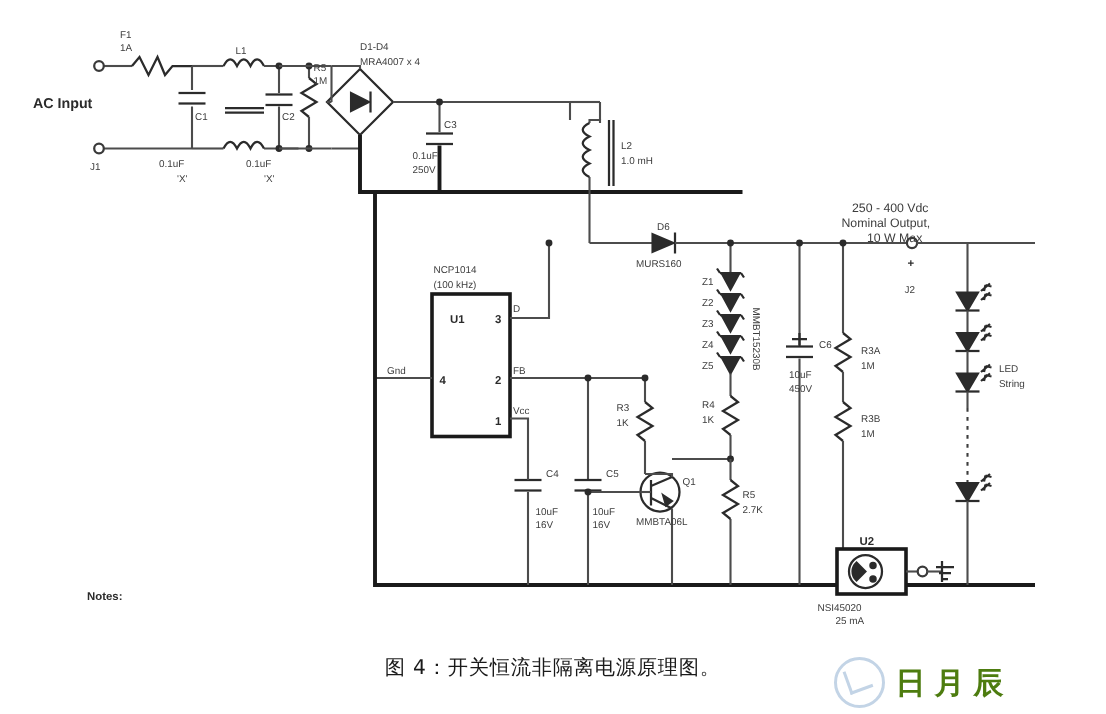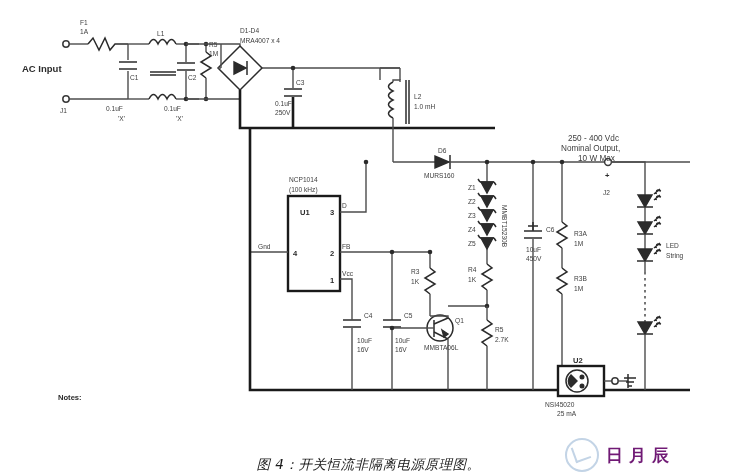--- a/index.html
+++ b/index.html
@@ -15,29 +15,28 @@
   .comp{stroke:#2b2b2b;stroke-width:1.5;fill:none;}
   .comp-f{stroke:#2b2b2b;stroke-width:1.4;fill:#2b2b2b;}
   .box{stroke:#1a1a1a;stroke-width:2.4;fill:#ffffff;}
   .term{stroke:#3a3a3a;stroke-width:1.5;fill:#ffffff;}
   .lbl{font-family:"Liberation Sans",sans-serif;font-size:6.6px;fill:#3d3d3d;}
   .lbl-b{font-family:"Liberation Sans",sans-serif;font-size:7.6px;fill:#2b2b2b;font-weight:bold;}
   .lbl-ac{font-family:"Liberation Sans",sans-serif;font-size:9.5px;fill:#2b2b2b;font-weight:bold;}
   .lbl-out{font-family:"Liberation Sans",sans-serif;font-size:8.2px;fill:#3d3d3d;}
   .dash{stroke:#3d3d3d;stroke-width:1.4;stroke-dasharray:2.5 3.5;fill:none;}
   .caption{
-    position:absolute;left:0;top:456px;width:737px;text-align:center;
+    position:absolute;left:0;top:436px;width:737px;text-align:center;
     font-family:"DejaVu Sans",sans-serif;font-size:13.5px;color:#1a1a1a;
     letter-spacing:.5px;
-    font-style:italic;
   }
   .watermark{
     position:absolute;right:8px;bottom:4px;
     display:flex;align-items:center;gap:7px;
-    color:#701a75;font-family:"DejaVu Serif",serif;font-size:17px;
+    color:#4d7c0f;font-family:"DejaVu Serif",serif;font-size:20px;
     font-weight:bold;pointer-events:none;user-select:none;
   }
   .wm-mark{
     width:30px;height:30px;border:2.5px solid #c3d4e6;border-radius:50%;
     position:relative;
   }
   .wm-mark::after{
     content:"";position:absolute;left:6px;top:5px;width:14px;height:14px;
     border-left:2.5px solid #c3d4e6;border-bottom:2.5px solid #c3d4e6;
     transform:rotate(-20deg);

